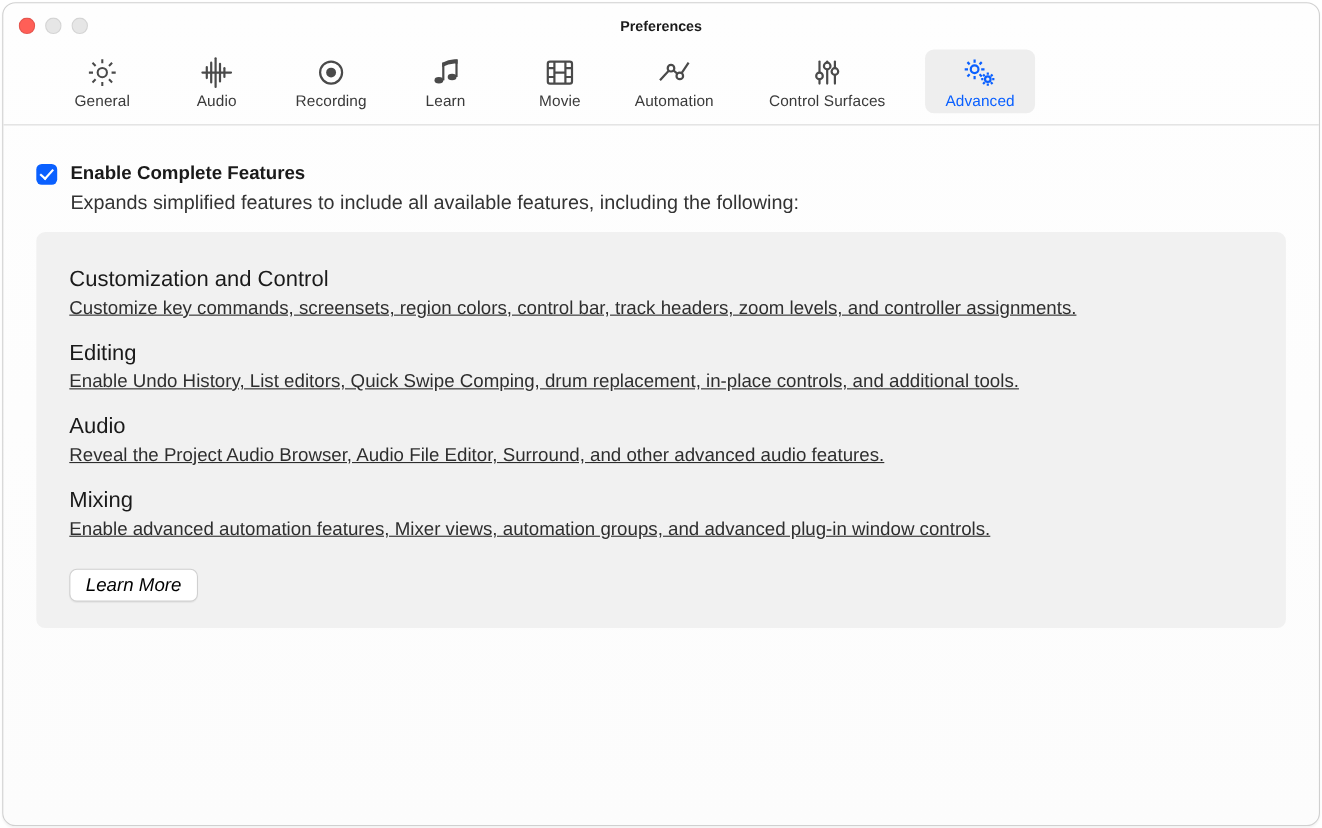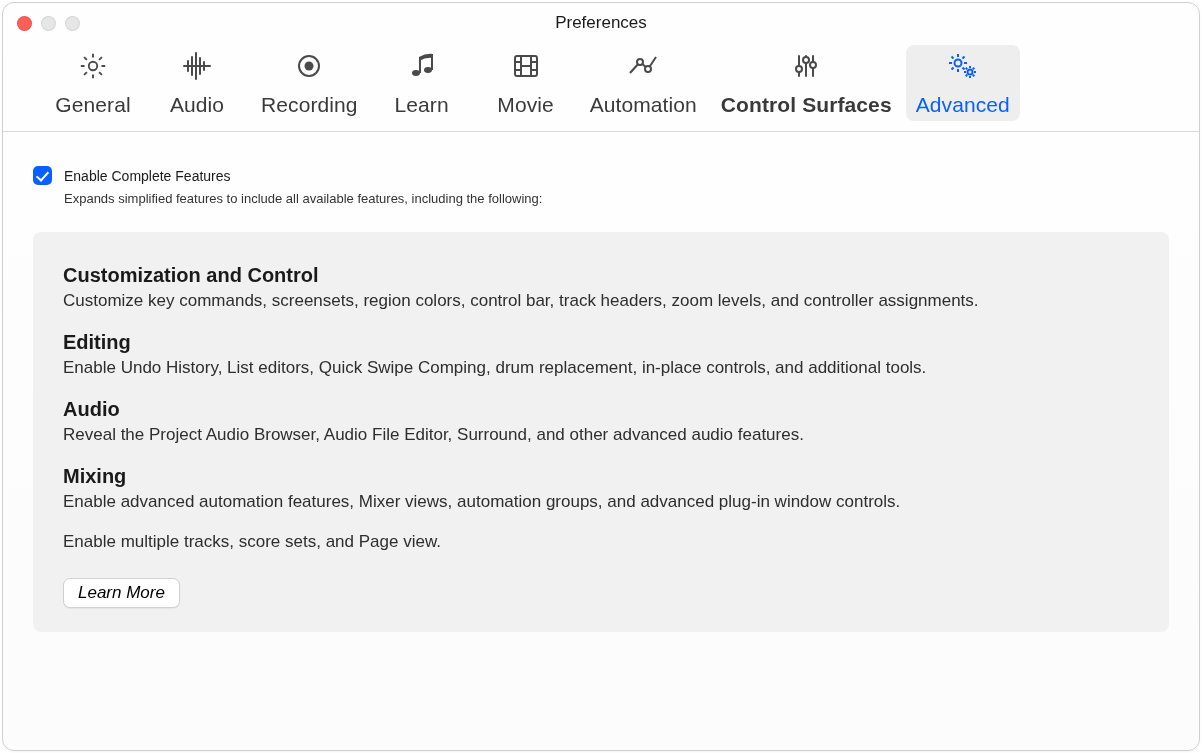--- a/index.html
+++ b/index.html
@@ -37,54 +37,53 @@
       left: 14px; top: 13px;
       display: flex; gap: 9px;
     }
     .tl {
       width: 13px; height: 13px; border-radius: 50%;
     }
     .tl.close { background: #ff5f57; border: 0.5px solid rgba(0,0,0,0.1);}
     .tl.min   { background: #e6e6e6; border: 0.5px solid rgba(0,0,0,0.08);}
     .tl.max   { background: #e6e6e6; border: 0.5px solid rgba(0,0,0,0.08);}
     .title {
-      font-weight: 400;
-      font-size: 17px;
+      font-weight: 700;
+      font-size: 13px;
     }
 
     
     .toolbar {
       display: flex;
       gap: 4px;
       padding: 2px 40px 10px 40px;
       border-bottom: 1px solid #d9d9d9;
     }
     .tool-item {
       flex: 0 0 auto;
       min-width: 80px;
       padding: 4px 10px 4px 10px;
       text-align: center;
       border-radius: 8px;
       cursor: default;
       color: #4a4a4a;
     }
-    .tool-item.wide { min-width: 150px; font-weight: bold;}
+    .tool-item.wide { min-width: 150px;}
     .tool-item.selected {
       background: #eeeeee;
       color: #0a60ff;
     }
     .tool-item .icon-wrap {
       height: 34px;
       display: flex; align-items: center; justify-content: center;
     }
     .tool-item .icon-wrap svg { display:block; }
     .tool-item .label {
-      font-size: 21px;
+      font-size: 14px;
       letter-spacing: 0.1px;
-      margin-top: 10px;
     }
     .tool-item:not(.selected) .label { color: #3a3a3a; }
 
     
     .content {
       padding: 34px 30px 30px 30px;
       flex: 1;
     }
     .chk-row {
       display: flex;
@@ -104,47 +103,48 @@
     input.chk:checked::after{
       content:"";
       position:absolute;
       left: 6px; top: 2.5px;
       width: 5px; height: 10px;
       border: solid #fff;
       border-width: 0 2.4px 2.4px 0;
       transform: rotate(42deg);
     }
     .chk-label {
-      font-size: 14px;
-      font-weight: 400;
+      font-size: 17px;
+      font-weight: 700;
     }
     .chk-desc {
       margin-left: 31px;
-      font-size: 13px;
+      font-size: 18px;
       color: #333;
-      margin-bottom: 26px;
+      margin-bottom: 16px;
     }
 
     .features-box {
       background: #f1f1f1;
       border-radius: 8px;
       padding: 32px 30px 24px 30px;
     }
     .feat {
       margin-bottom: 20px;
     }
     .feat h3 {
       margin: 0 0 4px 0;
       font-size: 20px;
-      font-weight: 700;
+      font-weight: 400;
     }
     .feat p {
       margin: 0;
       font-size: 17px;
       color: #2e2e2e;
+      text-decoration: underline;
     }
     .learn-btn {
       margin-top: 6px;
       display: inline-block;
       padding: 4px 14px;
       font-size: 17px;
       border-radius: 7px;
       background: #fff;
       border: 1px solid #d0d0d0;
       box-shadow: 0 1px 1px rgba(0,0,0,0.05);
@@ -301,19 +301,18 @@
       </div>
       <div class="feat">
         <h3>Audio</h3>
         <p>Reveal the Project Audio Browser, Audio File Editor, Surround, and other advanced audio features.</p>
       </div>
       <div class="feat">
         <h3>Mixing</h3>
         <p>Enable advanced automation features, Mixer views, automation groups, and advanced plug-in window controls.</p>
       </div>
       <div class="feat">
-        <p>Enable multiple tracks, score sets, and Page view.</p>
       </div>
       <button class="learn-btn">Learn More</button>
     </div>
   </div>
 
 </div>
 
 </body></html>

